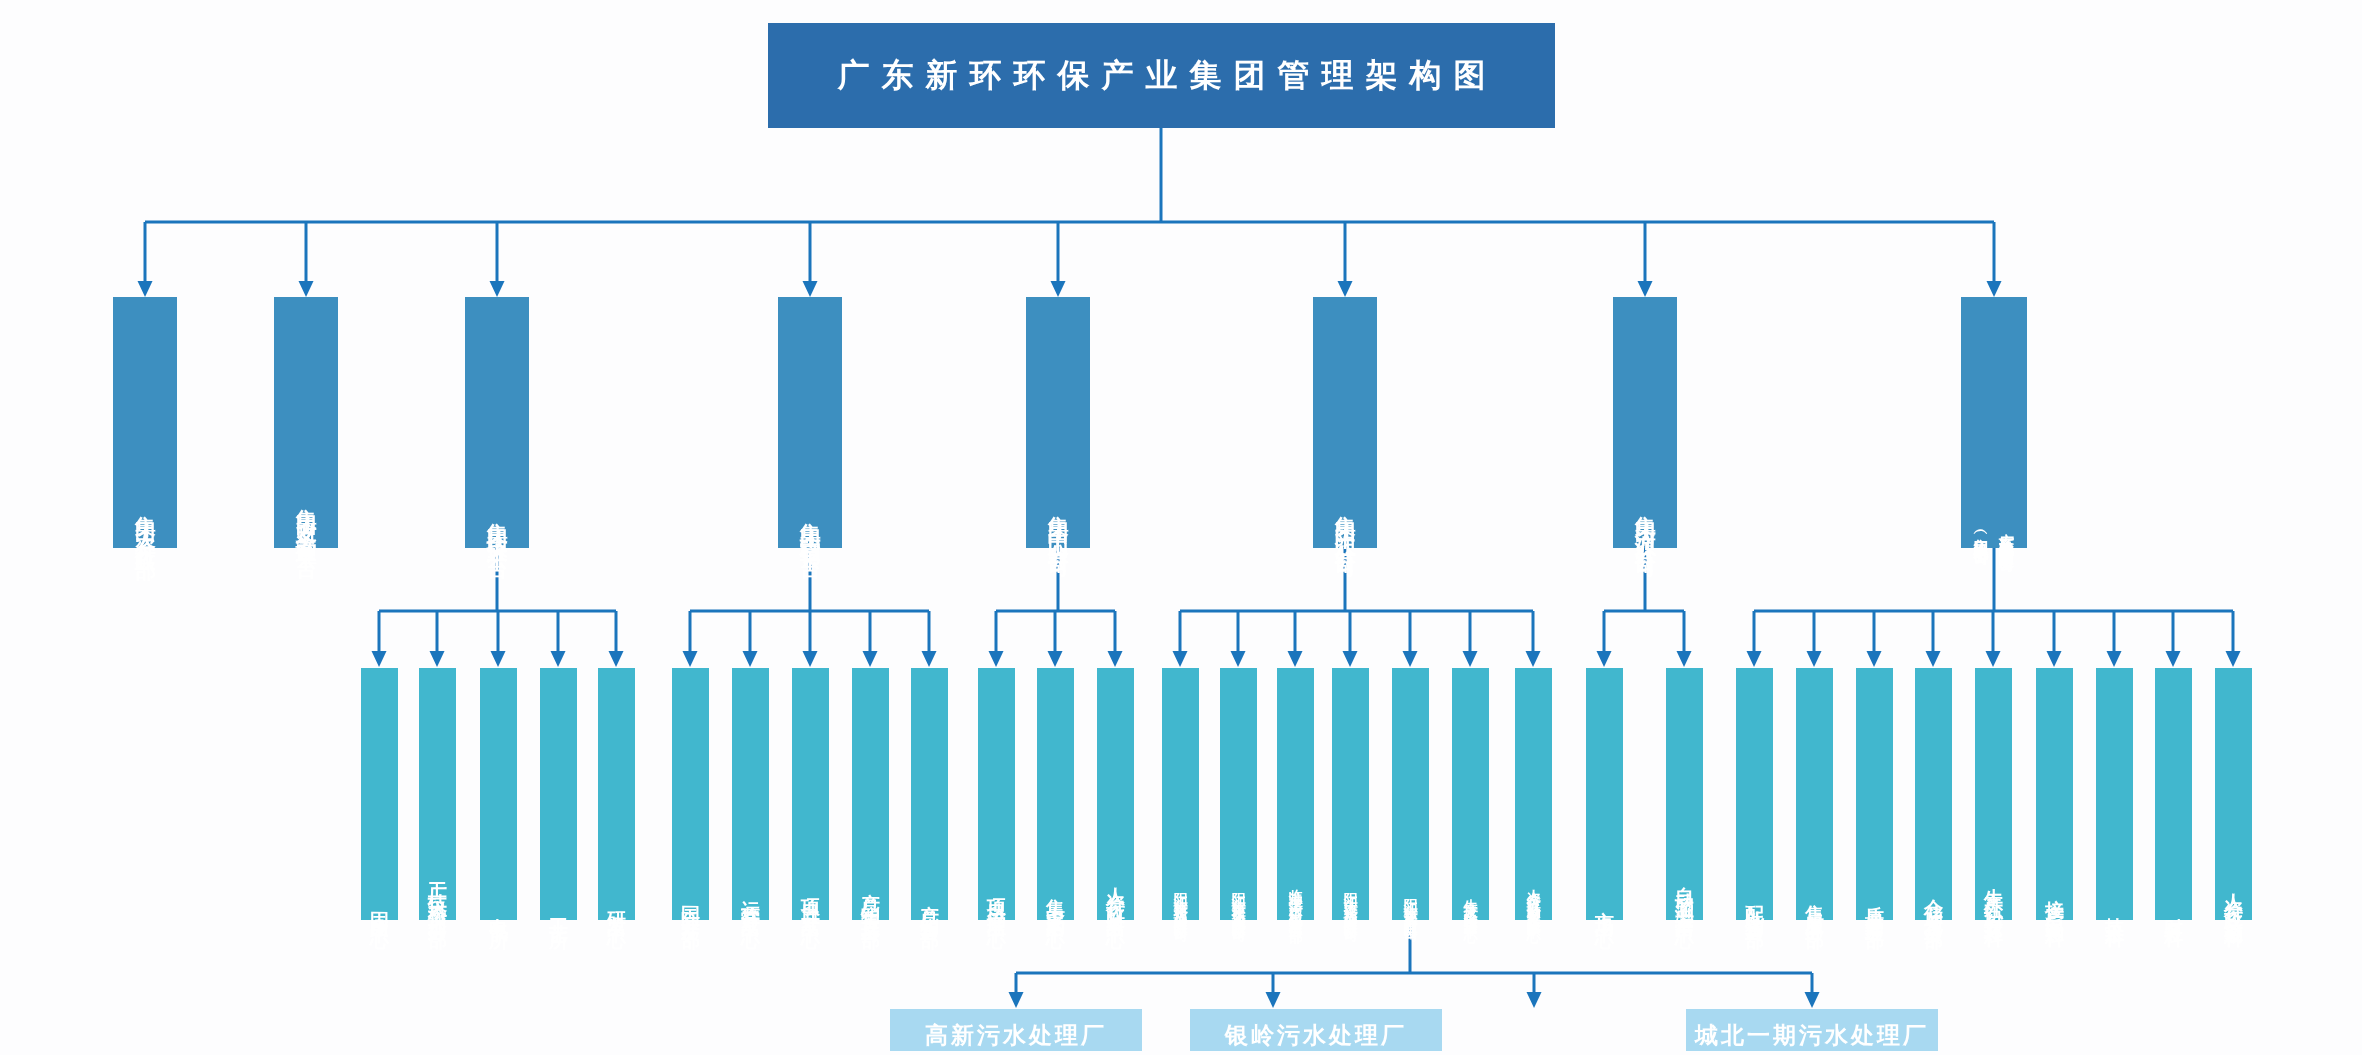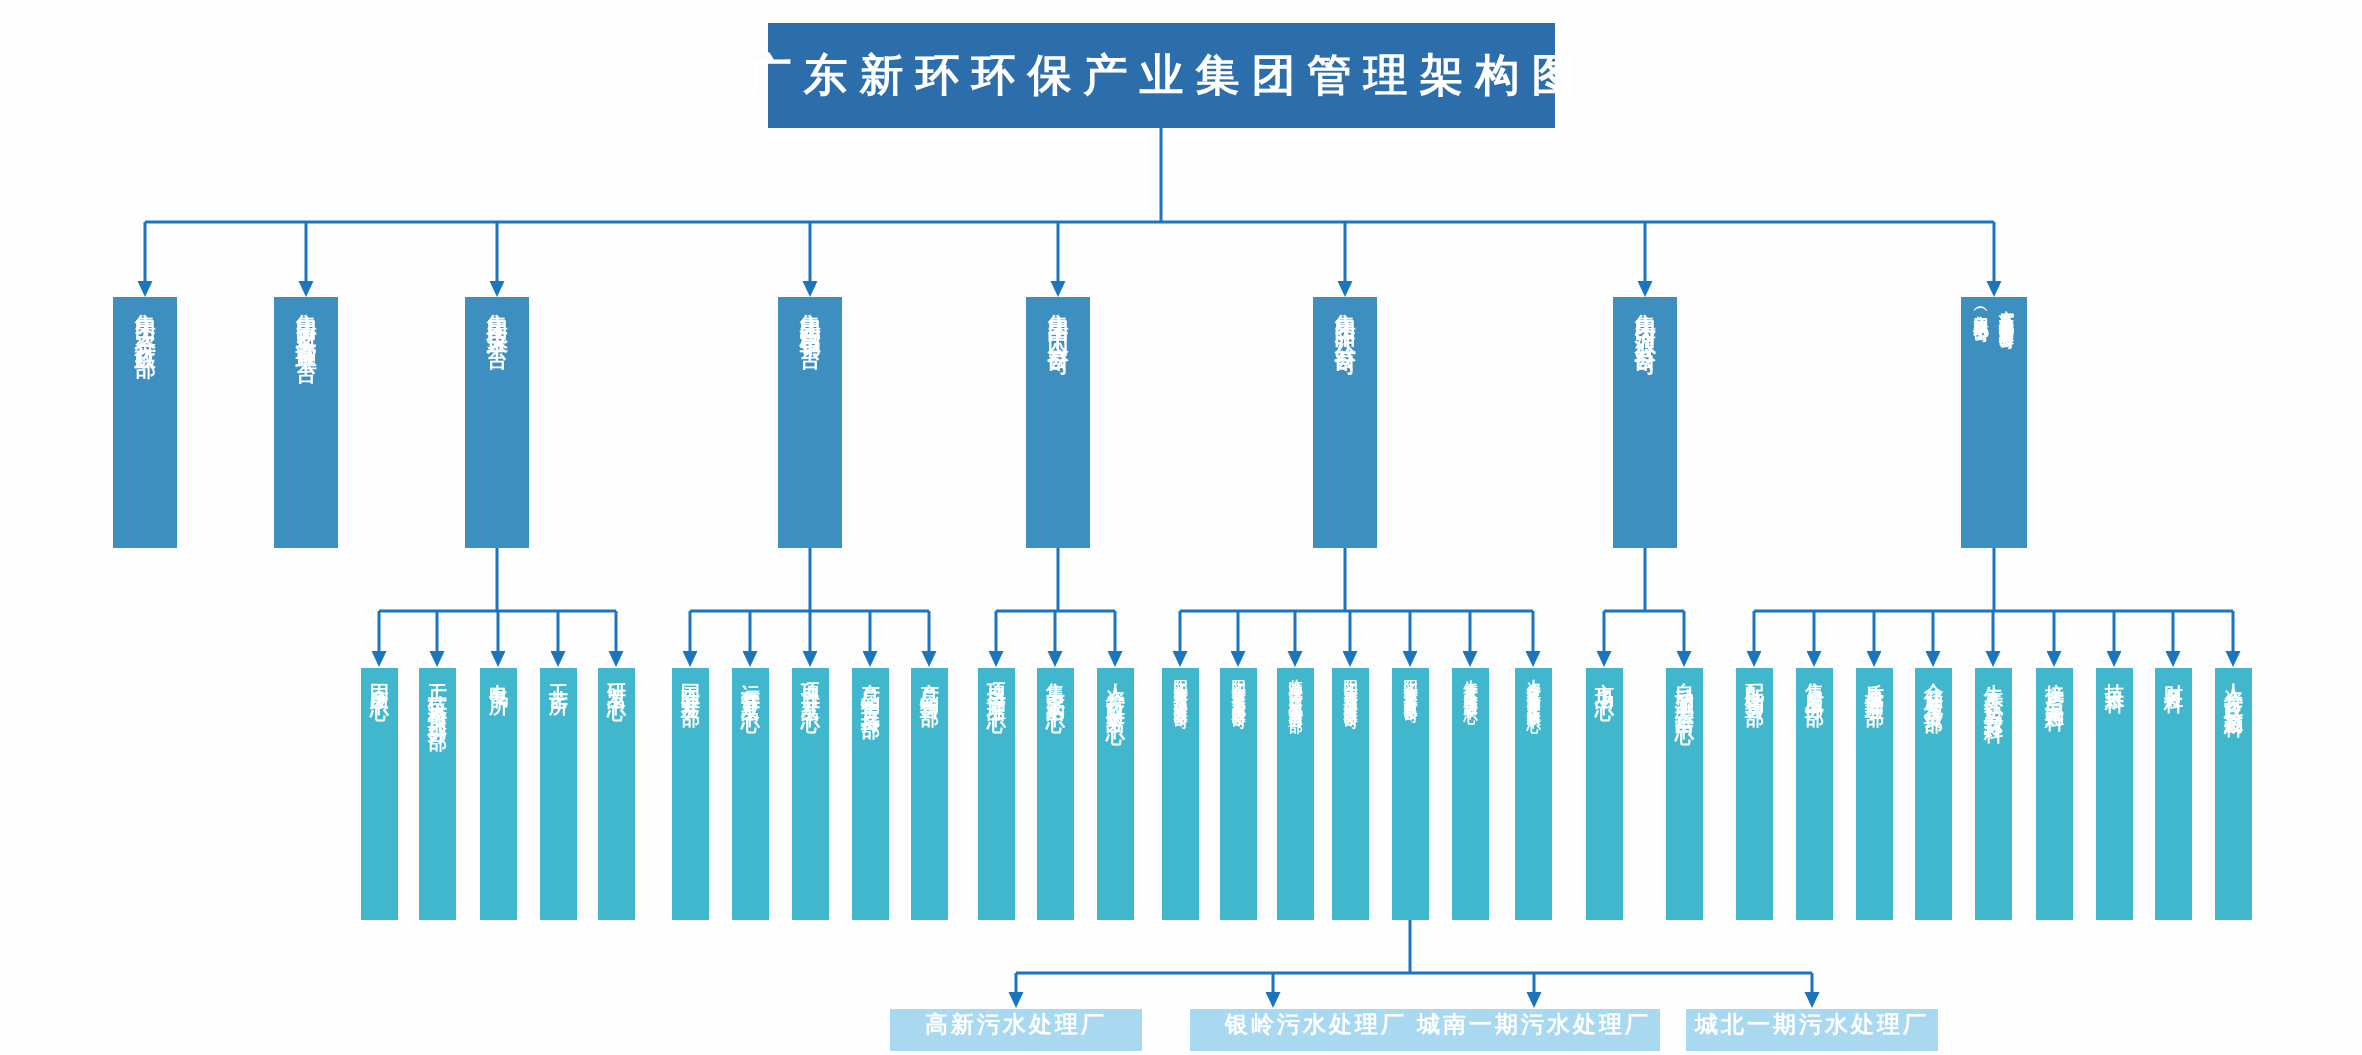--- a/index.html
+++ b/index.html
@@ -14,24 +14,24 @@
   html,body{margin:0;padding:0;}
   body{background:var(--page_bg);font-family:"Liberation Sans","DejaVu Sans",sans-serif;}
   .stage{position:relative;width:2362px;height:1055px;background:var(--page_bg);overflow:hidden;}
   .connector{position:absolute;left:0;top:0;}
   .connector path{stroke:var(--connector);stroke-width:3;fill:none;}
   #arw path{fill:var(--connector);stroke:none;}
   .title{
     position:absolute;left:768px;top:23px;width:787px;height:105px;
     background:var(--title_bg);color:var(--text);
     display:flex;align-items:center;justify-content:center;
-    font-size:44px;font-weight:bold;letter-spacing:12px;white-space:nowrap;
+    font-size:32px;font-weight:bold;letter-spacing:12px;white-space:nowrap;
     text-indent:12px;
   }
-  .node{position:absolute;display:flex;align-items:flex-start;justify-content:center;}
+  .node{position:absolute;display:flex;align-items:flex-end;justify-content:center;}
   .l2{top:297px;width:64px;height:251px;background:var(--level2_bg);}
   .l3{top:668px;width:37px;height:252px;background:var(--level3_bg);}
   .l4{top:1009px;width:252px;height:42px;background:var(--level4_bg);}
   .vtext{
     writing-mode:vertical-rl;
     color:var(--text);font-weight:bold;
     font-size:19px;letter-spacing:6px;line-height:1.25;
     white-space:pre-line;text-align:center;
   }
   .l2 .vtext{font-size:21px;letter-spacing:7px;}
@@ -246,20 +246,17 @@
   <div class="node l3" style="left:2215px">
       <span class="vtext">人资行政后勤科</span>
     </div>
 
   <div class="node l4" style="left:890px">
       <span class="htext">高新污水处理厂</span>
     </div>
   <div class="node l4" style="left:1190px">
       <span class="htext">银岭污水处理厂</span>
     </div>
-  <div class="node l4" style="left:1408px">
-      <span class="htext">城南一期污水处理厂</span>
-    </div>
   <div class="node l4" style="left:1686px">
       <span class="htext">城北一期污水处理厂</span>
     </div>
 
 </div>
 
 </body></html>

